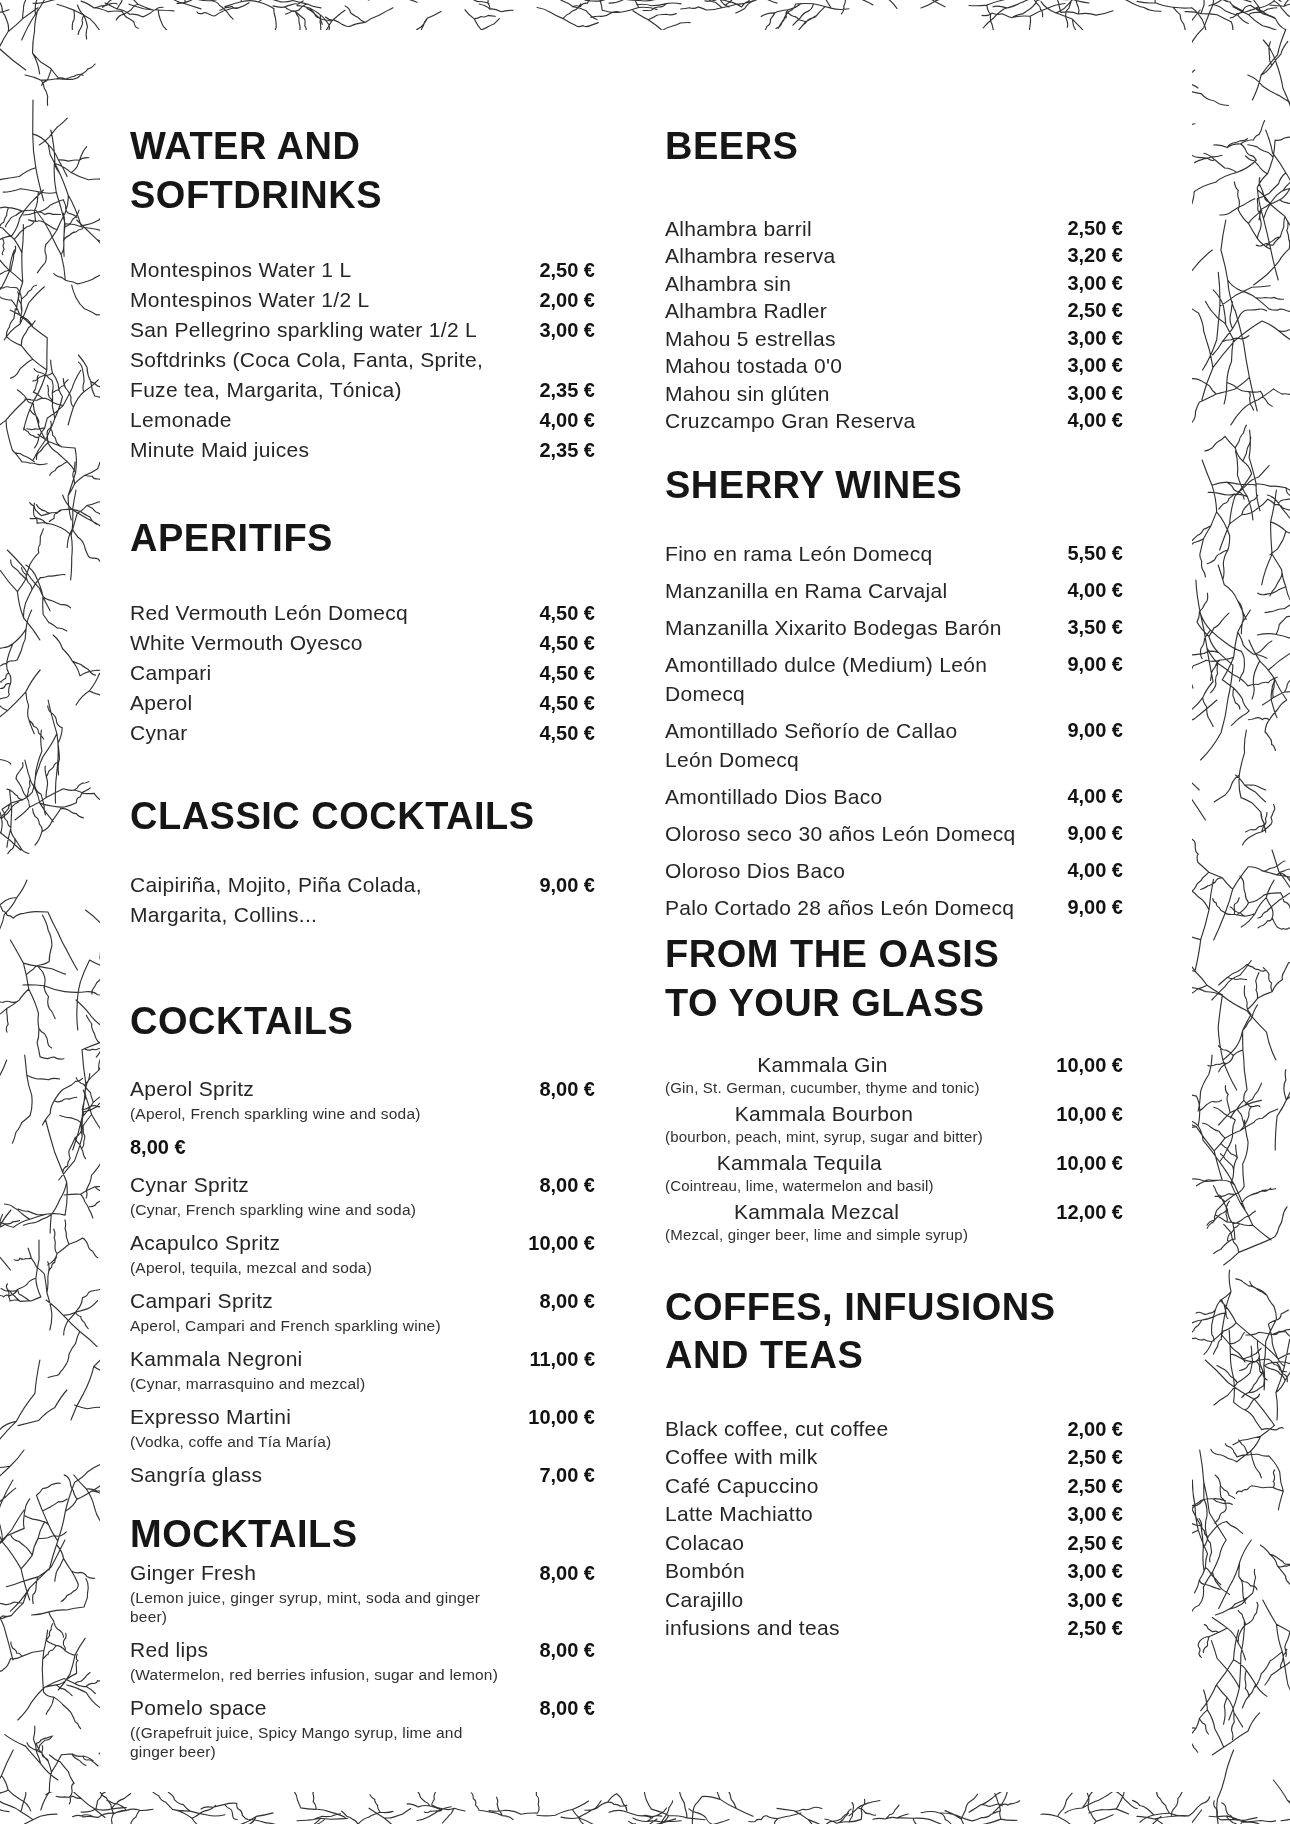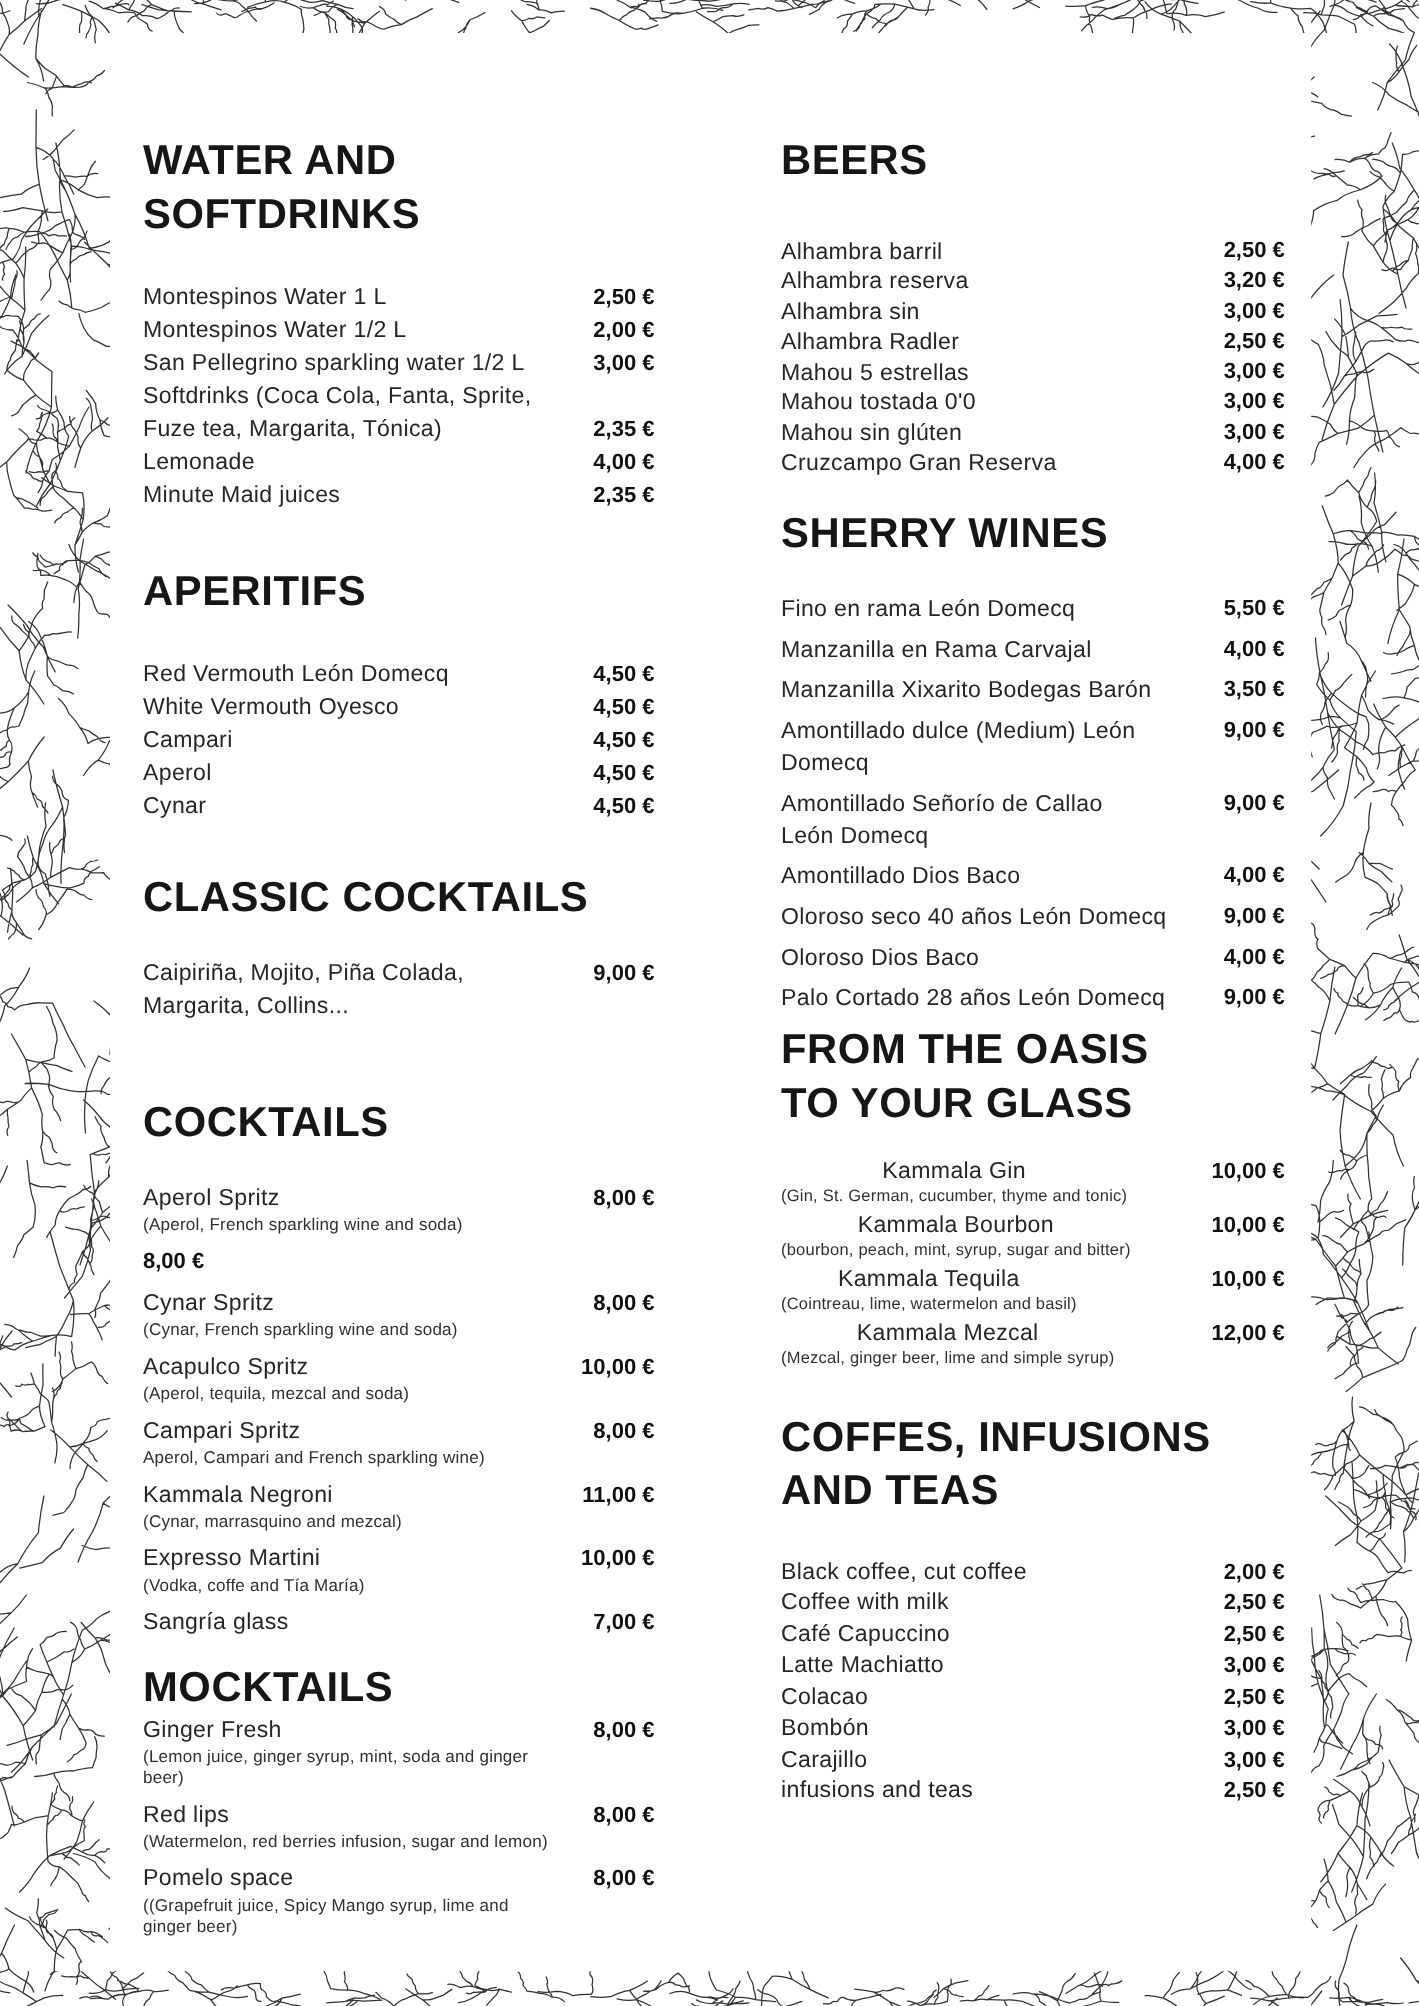--- a/index.html
+++ b/index.html
@@ -13,21 +13,21 @@
     color:var(--body); overflow:hidden;
   }
   .art{position:absolute; display:block;}
   .art-left{left:0;top:0;}
   .art-right{left:1192px;top:0;}
   .art-top{left:0;top:0;}
   .art-bottom{left:0;top:1792px;}
 
   .col{position:absolute; top:122px;}
   .col0{left:130px; width:465px;}
-  .col1{left:710px; width:458px;}
+  .col1{left:665px; width:458px;}
 
   .section-title{
     font-size:38px; font-weight:700; line-height:1.28; letter-spacing:.5px;
     color:var(--ink); white-space:pre-line;
   }
   .c0s0 .section-title{margin-bottom:36px;}
   .c0s1{margin-top:49px;} .c0s1 .section-title{margin-bottom:35px;}
   .c0s2{margin-top:44px;} .c0s2 .section-title{margin-bottom:29px;}
   .c0s3{margin-top:67px;} .c0s3 .section-title{margin-bottom:30px;}
   .c0s4{margin-top:21px;} .c0s4 .section-title{}
@@ -368,21 +368,21 @@
   </div>
           <div class="row">
     <div class="left">
       <div class="item-name">Amontillado Dios Baco</div>
 
     </div>
     <div class="price">4,00 €</div>
   </div>
           <div class="row">
     <div class="left">
-      <div class="item-name">Oloroso seco 40 años León Domecq</div>
+      <div class="item-name">Oloroso seco 30 años León Domecq</div>
 
     </div>
     <div class="price">9,00 €</div>
   </div>
           <div class="row">
     <div class="left">
       <div class="item-name">Oloroso Dios Baco</div>
 
     </div>
     <div class="price">4,00 €</div>

